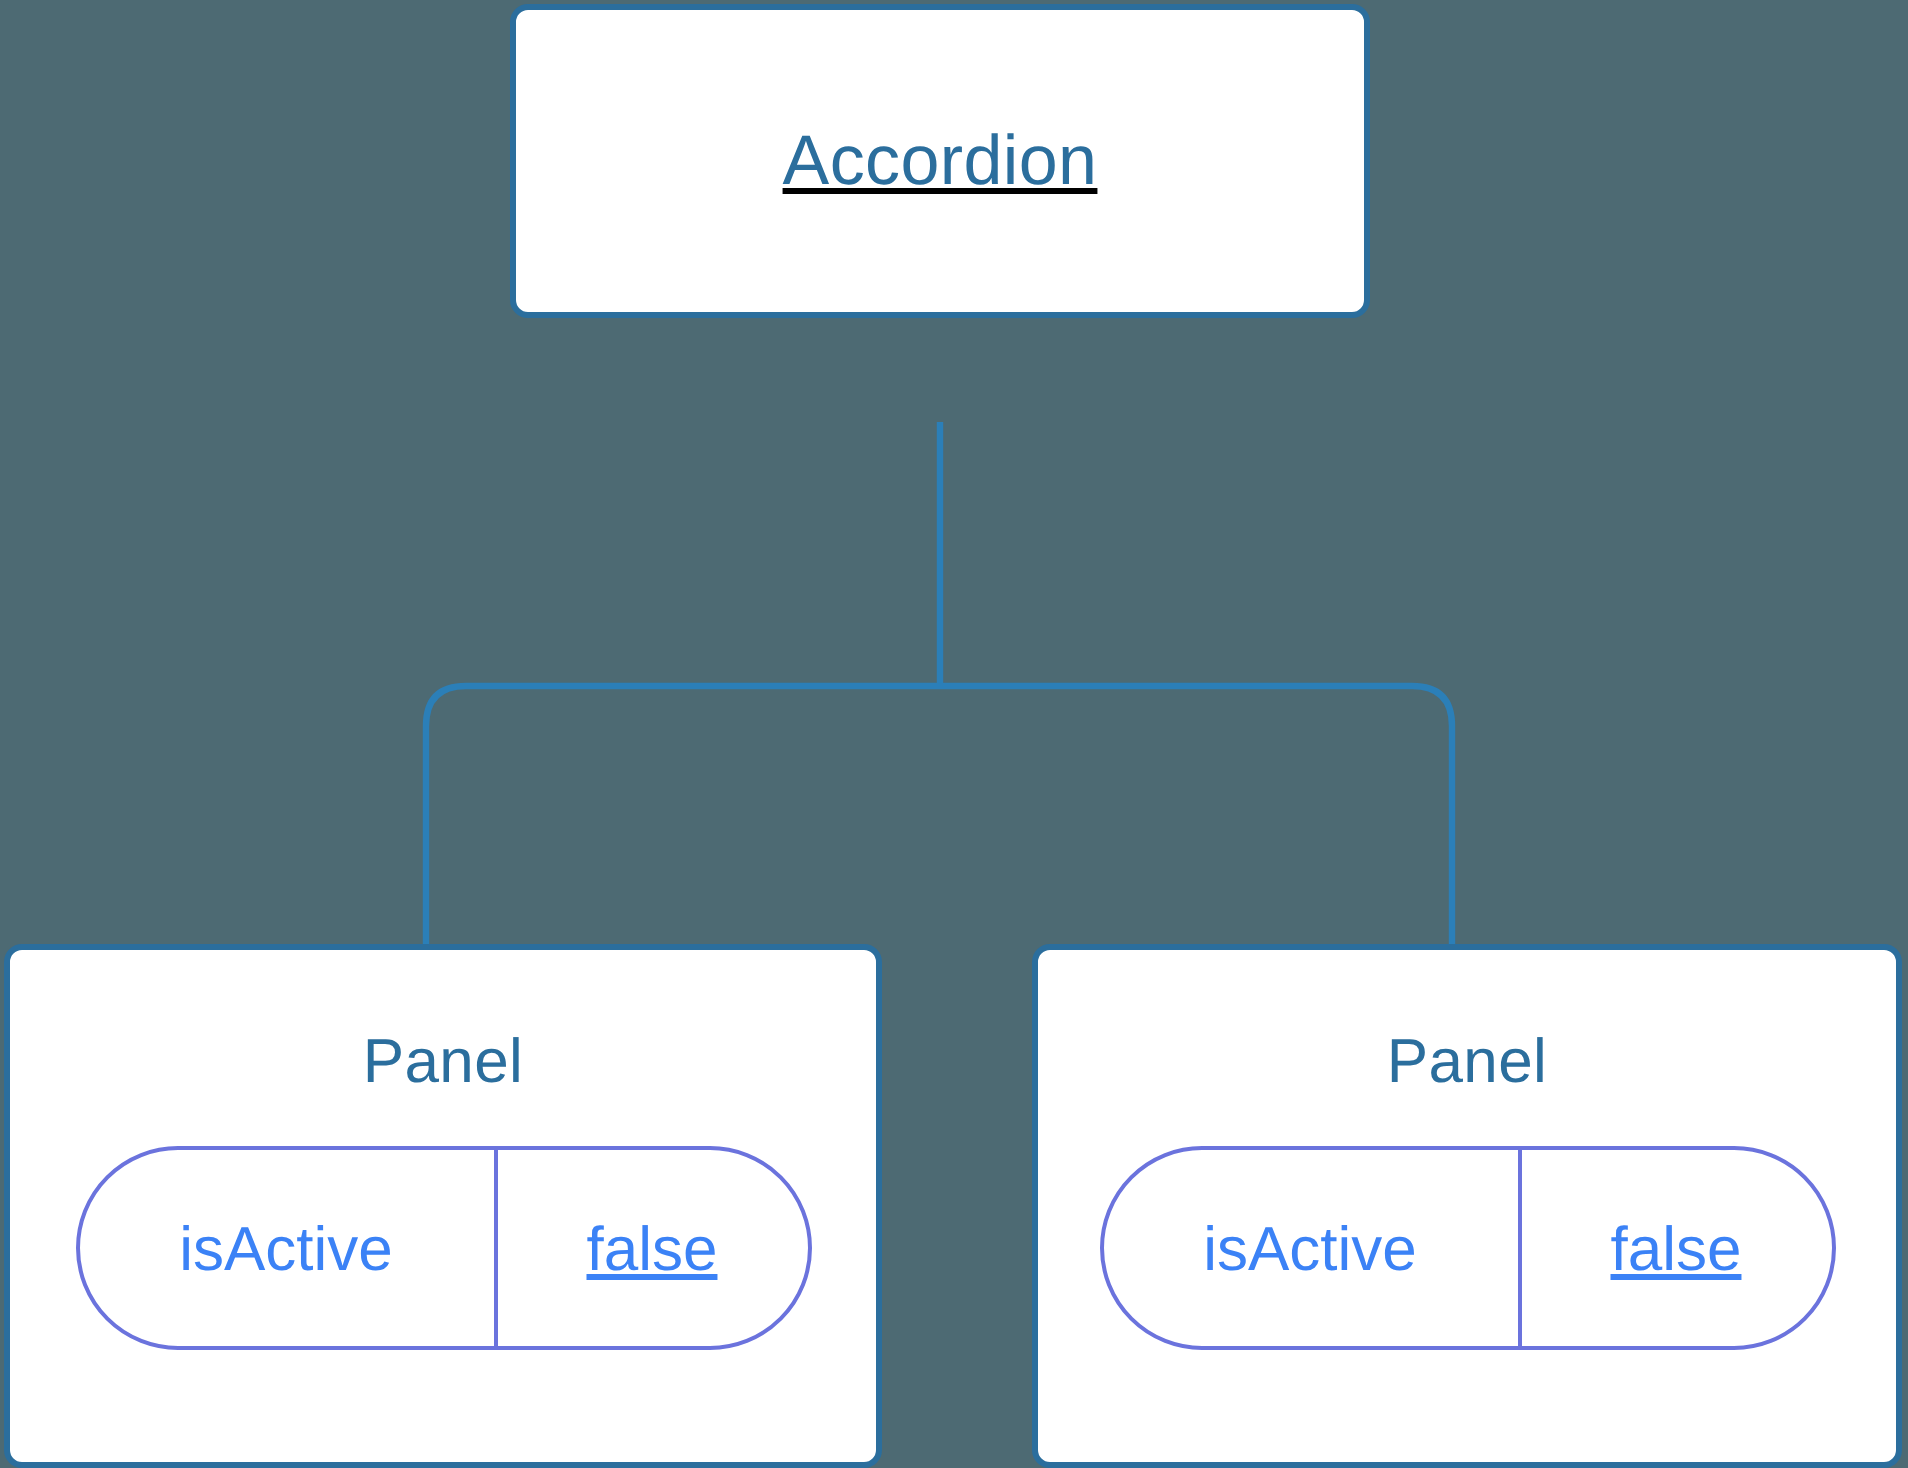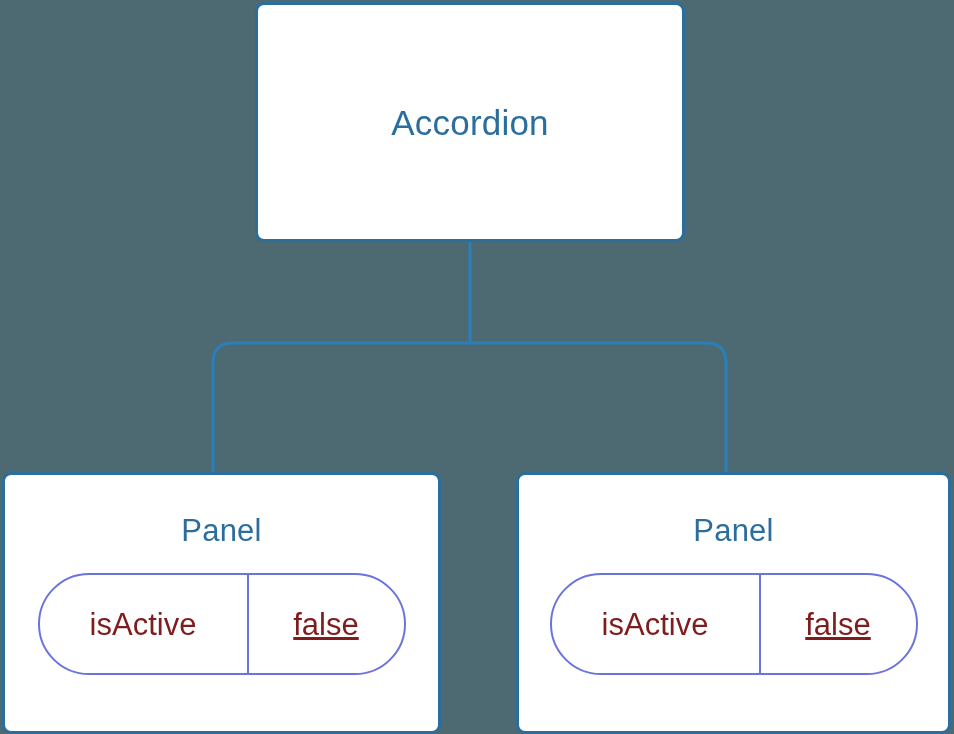--- a/index.html
+++ b/index.html
@@ -41,22 +41,23 @@
     display: flex;
     flex-direction: column;
     align-items: center;
   }
 
   
   .node-root {
     left: 255px;
     top: 2px;
     width: 430px;
-    height: 240px;
+    height: 157px;
     justify-content: center;
+    text-decoration: underline;
   }
   .node-root .node-title {
     font-size: 35px;
     line-height: 1;
   }
 
   
   .node-child {
     top: 472px;
     height: 262px;
@@ -95,21 +96,21 @@
     overflow: hidden;
   }
   .node-child-left .prop-pill  { width: 368px; }
   .node-child-right .prop-pill { width: 368px; }
 
   .prop-key,
   .prop-val {
     display: flex;
     align-items: center;
     justify-content: center;
-    color: #7f1d1d;
+    color: #3b82f6;
     font-size: 31px;
     line-height: 1;
     box-sizing: border-box;
   }
   .prop-key {
     width: 209px;
     border-right: 2.5px solid #6b73dd;
   }
   .prop-val {
     flex: 1;

